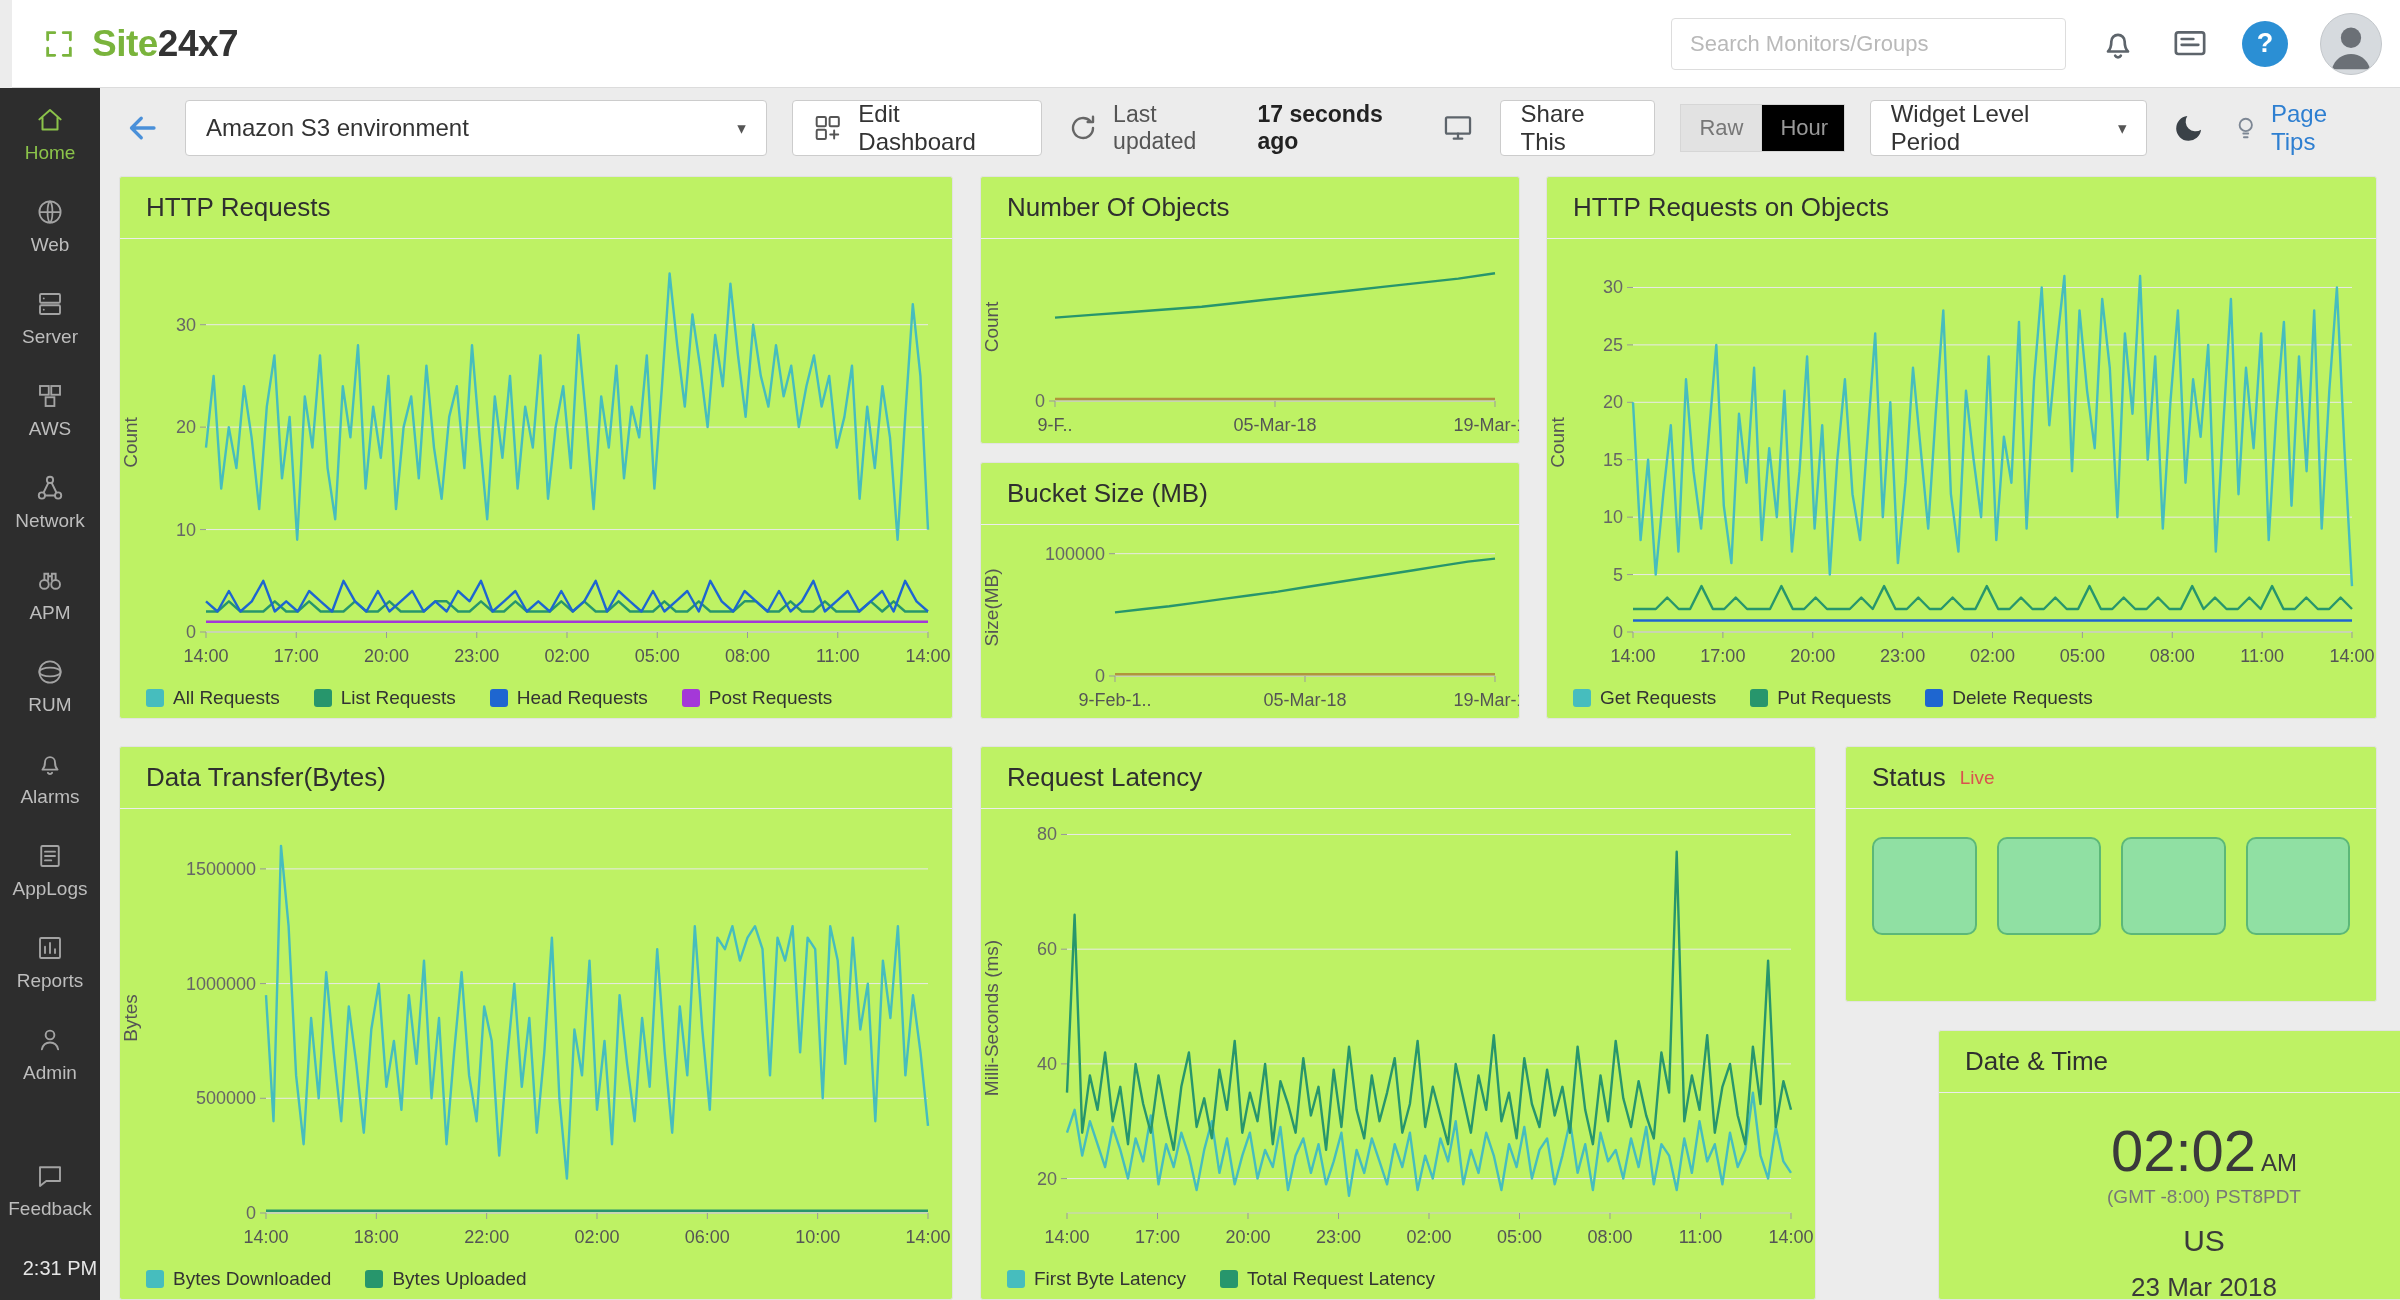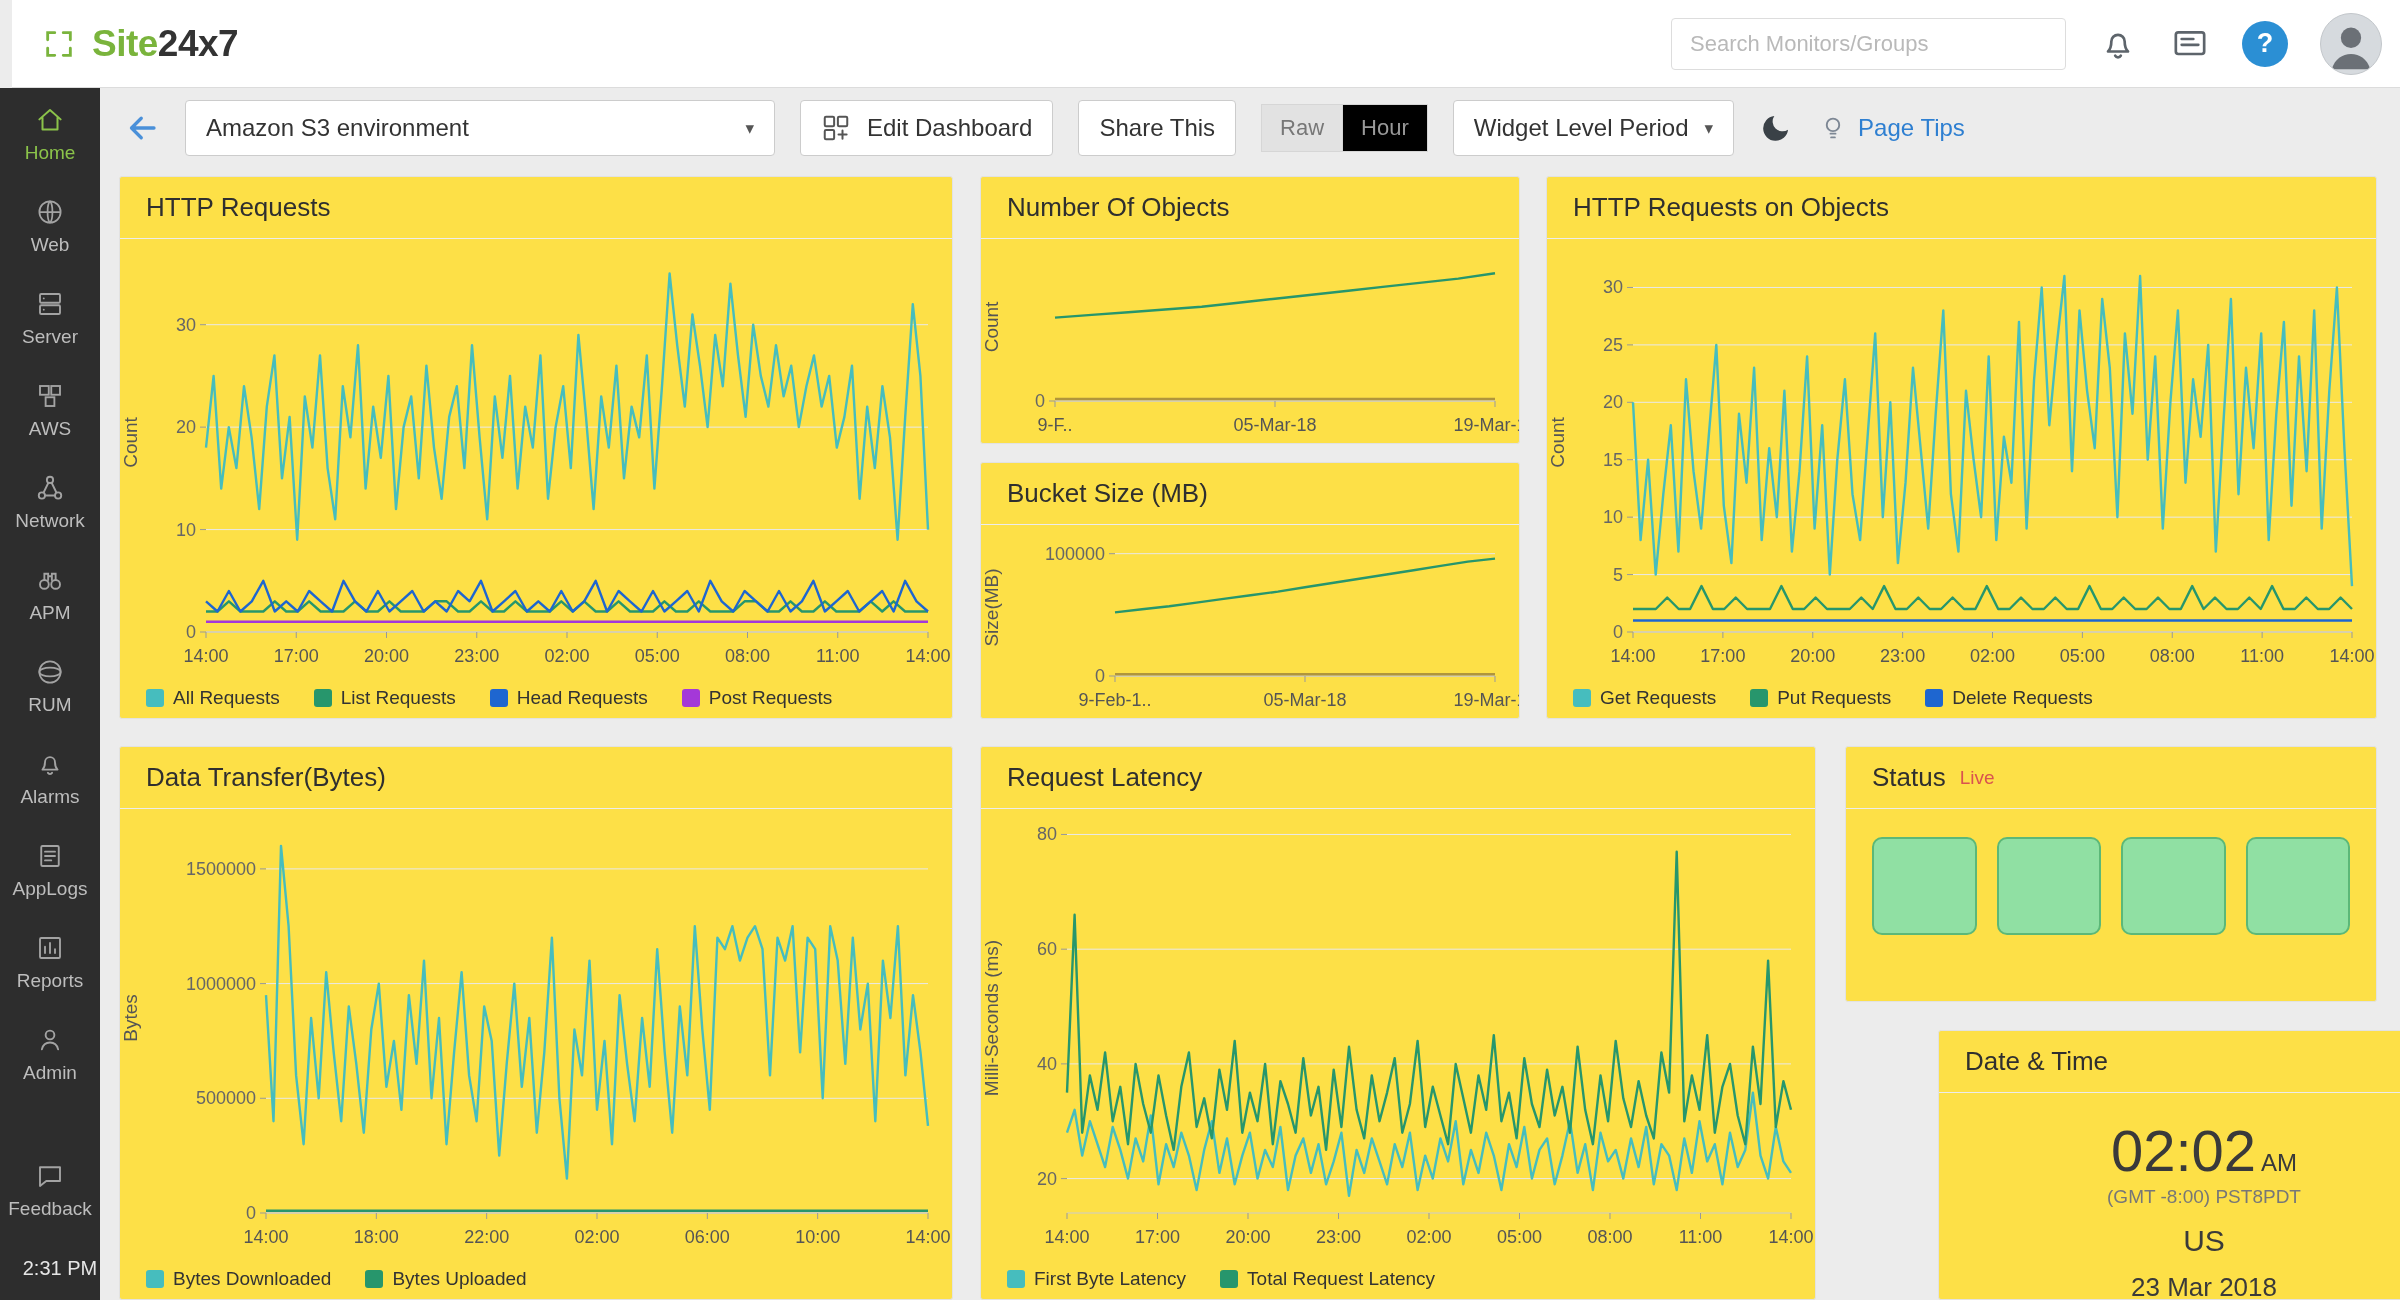--- a/index.html
+++ b/index.html
@@ -48,21 +48,21 @@
   .last-updated { display:flex; align-items:center; gap:14px; font-size:23px; color:#555; }
   .last-updated b { color:#222; }
   .seg { display:flex; align-items:center; height:48px; border:1px solid #d6d6d6;
          border-radius:0; overflow:hidden; font-size:22px; color:#999; background:#000000; }
   .seg .chip { padding:0 18px; height:100%; display:flex; align-items:center; cursor:pointer; }
   .seg .chip.sel { background:#e2e2e2; color:#777; border-right:1px solid #d6d6d6; }
   .page-tips { display:flex; align-items:center; gap:10px; color:#2e7fd1; font-size:24px; cursor:pointer; }
 
   
   .content { position:absolute; left:100px; top:168px; width:2300px; height:1132px; }
-  .panel { position:absolute; background:#fde047; border:1px solid #e2e2e2; border-radius:3px; overflow:hidden; }
+  .panel { position:absolute; background:#bef264; border:1px solid #e2e2e2; border-radius:3px; overflow:hidden; }
   .panel-title { height:62px; display:flex; align-items:center; padding:0 26px; font-size:26px;
                  color:#2f2f2f; border-bottom:1px solid #ececec; }
   .legend { height:44px; display:flex; align-items:center; gap:34px; padding:0 26px;
             font-size:19px; color:#333; }
   .legend-item { display:flex; align-items:center; gap:9px; cursor:pointer; }
   .swatch { width:18px; height:18px; border-radius:3px; display:inline-block; }
   .chart { width:100%; }
   .c-lg { height:437px; } .c-obj { height:206px; } .c-bkt { height:195px; } .c-xl { height:448px; }
 
   .p-http     { left:19px;   top:8px;   width:834px; height:543px; }
@@ -233,20 +233,36 @@
       <span class="caret">▾</span>
     </div>
     <div class="tb-btn">
       <svg width="30" height="30" viewBox="0 0 24 24" fill="none" stroke="#555" stroke-width="1.6" stroke-linecap="round">
           <rect x="3" y="3" width="7.5" height="7.5" rx="1"></rect>
           <rect x="13.5" y="3" width="7.5" height="7.5" rx="1"></rect>
           <rect x="3" y="13.5" width="7.5" height="7.5" rx="1"></rect>
           <path d="M17.2 14v6.5M14 17.2h6.5"></path>
         </svg>
       <span>Edit Dashboard</span>
+    </div>
+    <div class="last-updated">
+      <span class="icon-btn">
+        <svg width="32" height="32" viewBox="0 0 24 24" fill="none" stroke="#666" stroke-width="1.8" stroke-linecap="round" stroke-linejoin="round">
+            <path d="M19.5 12a7.5 7.5 0 1 1-2.2-5.3"></path>
+            <path d="M19.5 3.5v4h-4"></path>
+          </svg>
+      </span>
+      <span>Last updated</span>
+      <b>17 seconds ago</b>
+      <span class="icon-btn">
+        <svg width="34" height="34" viewBox="0 0 24 24" fill="none" stroke="#5d646b" stroke-width="1.6" stroke-linecap="round">
+            <rect x="3.5" y="4.5" width="17" height="11.5" rx="1"></rect>
+            <path d="M9 19.5h6M12 16v3.5"></path>
+          </svg>
+      </span>
     </div>
     <div class="tb-btn">
       <span>Share This</span>
     </div>
     <div class="seg">
       <span class="chip sel">Raw</span>
       <span class="chip">Hour</span>
     </div>
     <div class="tb-select">
       <span>Widget Level Period</span>

